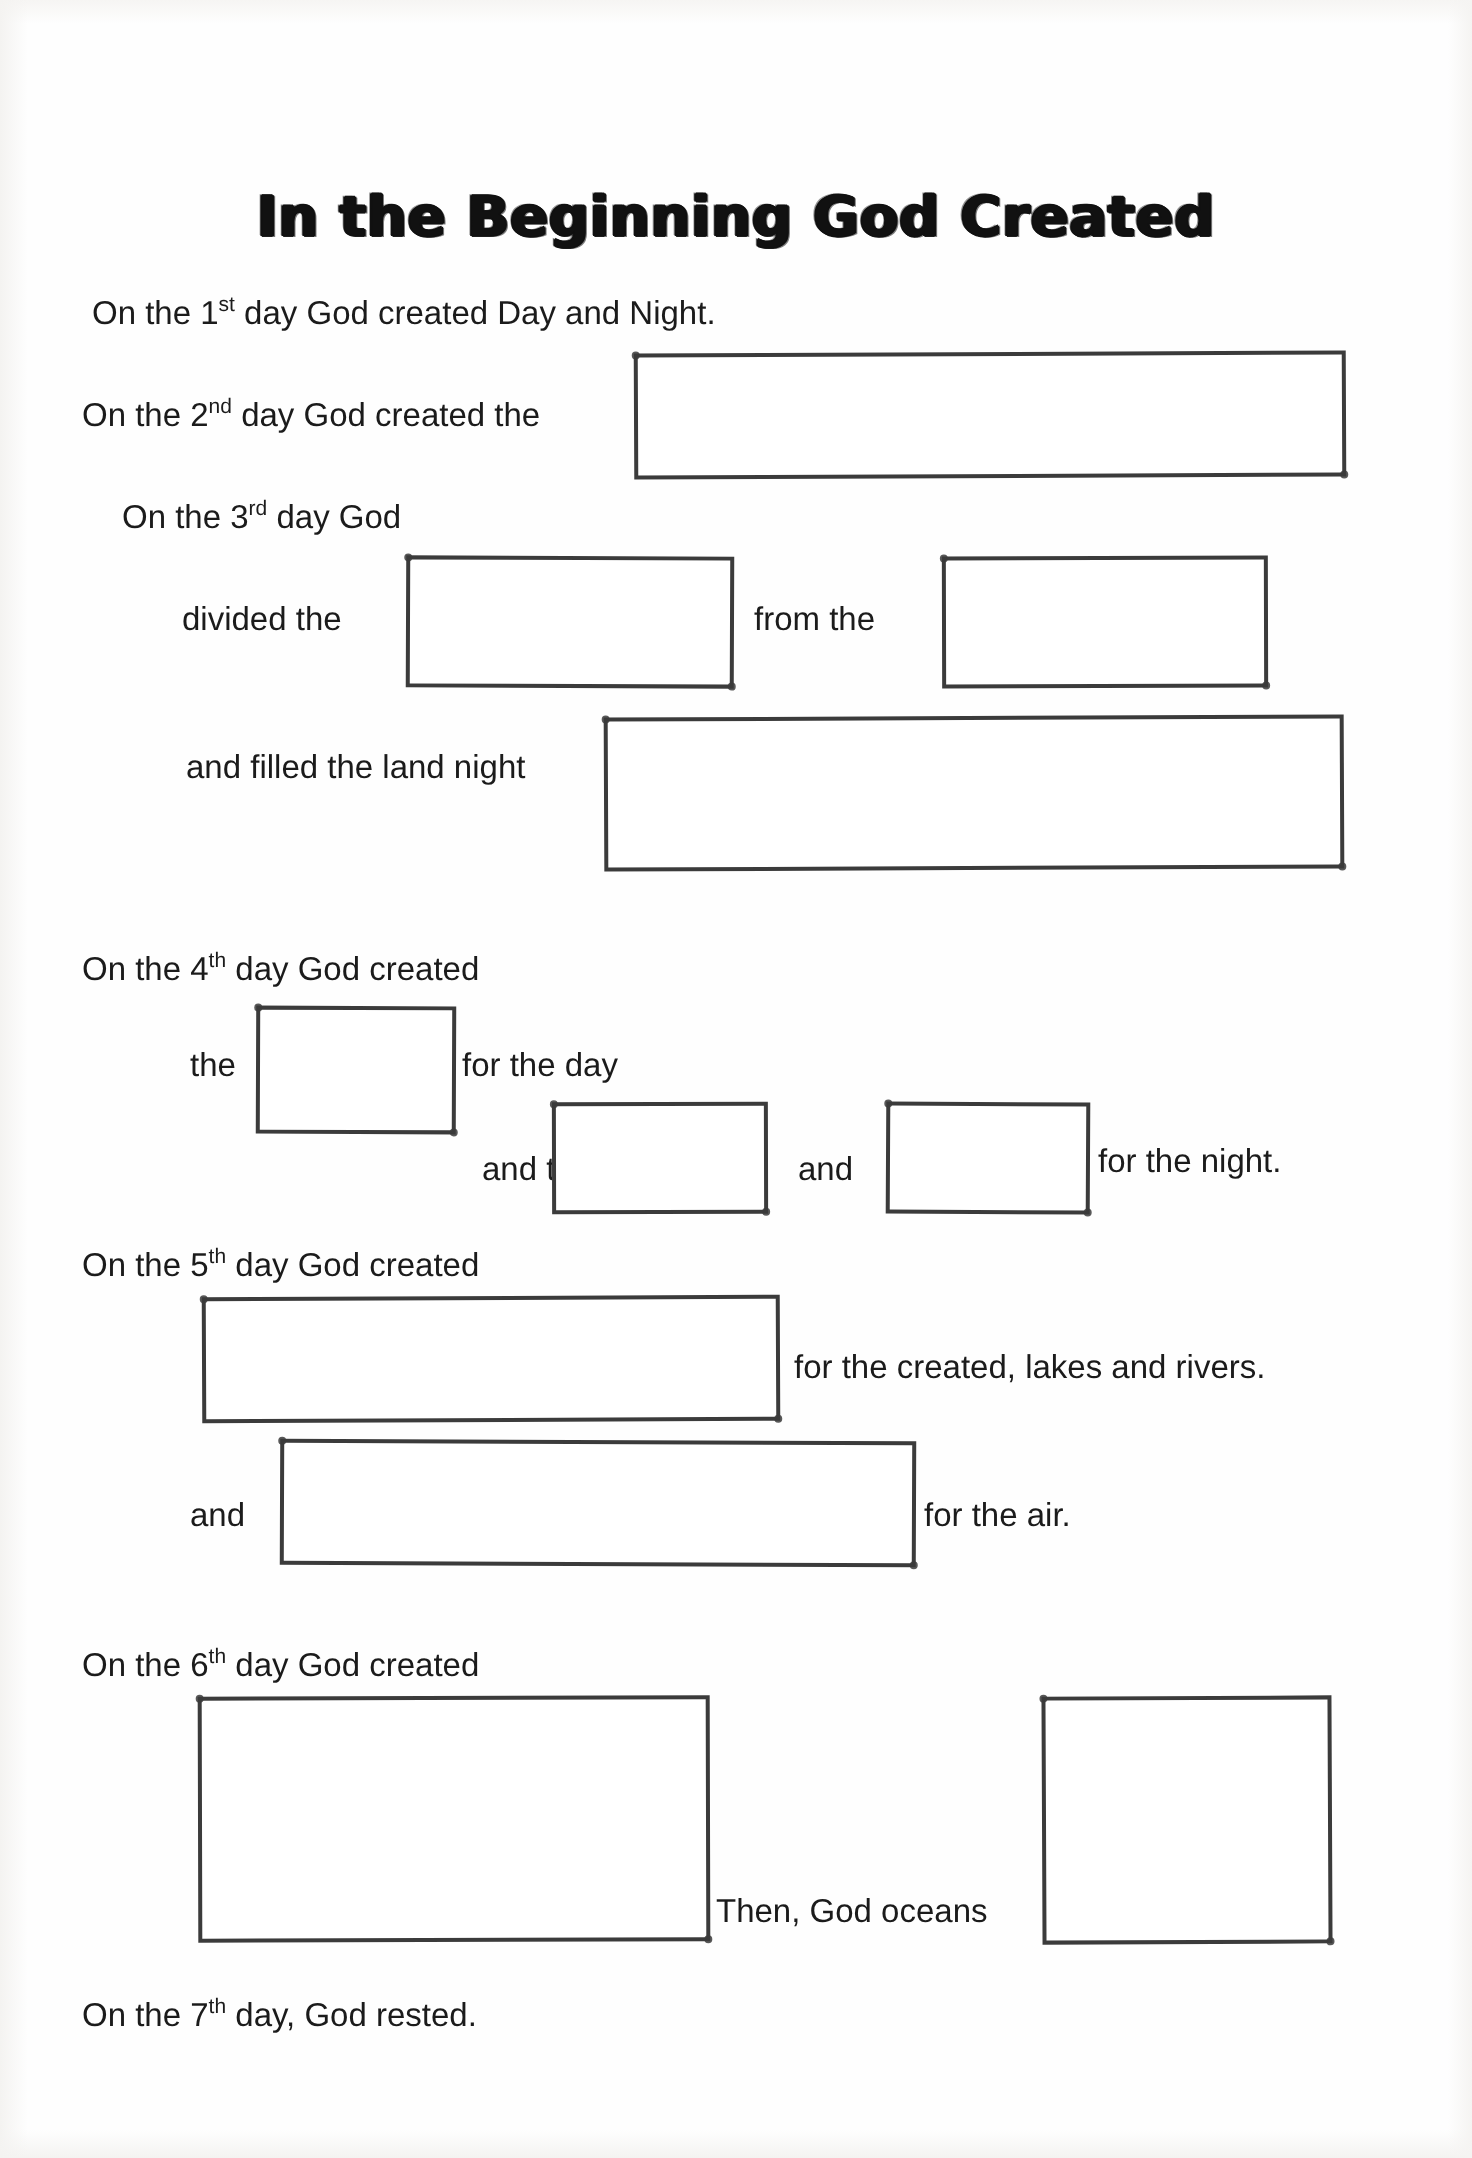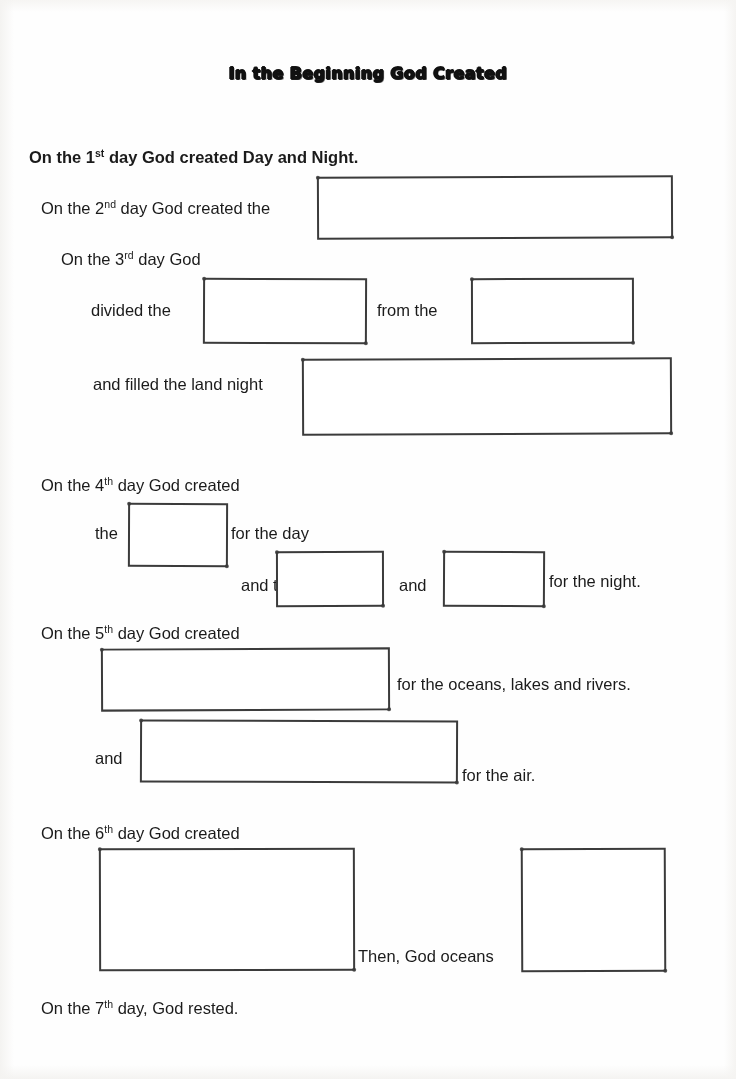--- a/index.html
+++ b/index.html
@@ -30,26 +30,26 @@
     pointer-events: none;
     z-index: 0;
   }
 
   .layer { position: relative; z-index: 1; }
 
   
   .title {
     position: absolute;
     left: 0;
-    top: 64px;
+    top: 92px;
     width: 736px;
     text-align: center;
     font-family: "DejaVu Sans", sans-serif;
     font-weight: 700;
-    font-size: 16px;
+    font-size: 28px;
     letter-spacing: 0.4px;
     color: #111111;
     
     text-shadow:
       0.8px 0 0 #111, -0.8px 0 0 #111,
       0 0.7px 0 #222, 0 -0.7px 0 #1a1a1a,
       1.3px 0.6px 0 rgba(17,17,17,0.55),
       -1.2px -0.5px 0 rgba(17,17,17,0.45);
     -webkit-text-stroke: 0.35px #111;
   }
@@ -95,21 +95,21 @@
   .box.tilt-d { transform: rotate(0.3deg); }
 </style>
 </head>
 <body>
 
 <div class="page">
  <div class="layer">
 
   <div class="title">In the Beginning God Created</div>
 
-  <div class="t" style="left:29px; top:147px;font-weight:bold;"><span>On the 1</span><sup>st</sup><span> day God created Day and Night.</span></div>
+  <div class="t" style="left:46px; top:147px;"><span>On the 1</span><sup>st</sup><span> day God created Day and Night.</span></div>
 
   <div class="t" style="left:41px; top:198px;"><span>On the 2</span><sup>nd</sup><span> day God created the</span></div>
 
   <div class="box tilt-a" style="left:317px; top:176px; width:356px; height:63px;"></div>
 
   <div class="t" style="left:41px; top:249px;margin-left:20px;"><span>On the 3</span><sup>rd</sup><span> day God</span></div>
 
   <div class="t" style="left:91px; top:300px;">divided the</div>
 
   <div class="box tilt-b" style="left:203px; top:278px; width:164px; height:66px;"></div>
@@ -137,27 +137,27 @@
   <div class="t" style="left:399px; top:575px;">and</div>
 
   <div class="box tilt-d" style="left:443px; top:551px; width:102px; height:56px;"></div>
 
   <div class="t" style="left:549px; top:571px;text-align:center;">for the night.</div>
 
   <div class="t" style="left:41px; top:623px;text-align:right;"><span>On the 5</span><sup>th</sup><span> day God created</span></div>
 
   <div class="box tilt-a" style="left:101px; top:648px; width:289px; height:63px;"></div>
 
-  <div class="t" style="left:397px; top:674px;">for the oceans, lakes and rivers.</div>
+  <div class="t" style="left:397px; top:674px;">for the created, lakes and rivers.</div>
 
   <div class="t" style="left:95px; top:748px;">and</div>
 
   <div class="box tilt-b" style="left:140px; top:720px; width:318px; height:63px;"></div>
 
-  <div class="t" style="left:462px; top:748px;margin-top:17px;">for the air.</div>
+  <div class="t" style="left:462px; top:748px;">for the air.</div>
 
   <div class="t" style="left:41px; top:823px;"><span>On the 6</span><sup>th</sup><span> day God created</span></div>
 
   <div class="box tilt-c" style="left:99px; top:848px; width:256px; height:123px;"></div>
 
   <div class="t" style="left:358px; top:946px;">Then, God oceans</div>
 
   <div class="box tilt-a" style="left:521px; top:848px; width:145px; height:124px;"></div>
 
   <div class="t" style="left:41px; top:998px;"><span>On the 7</span><sup>th</sup><span> day, God rested.</span></div>

